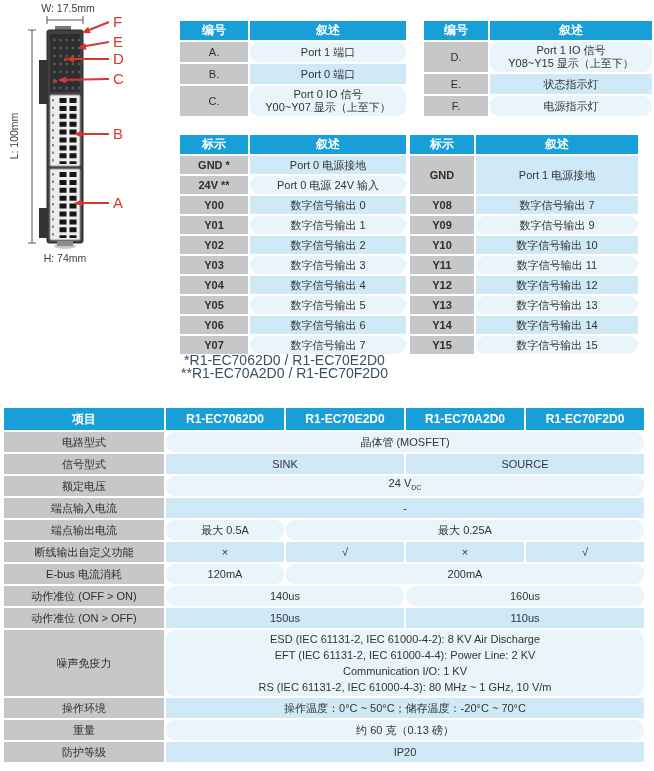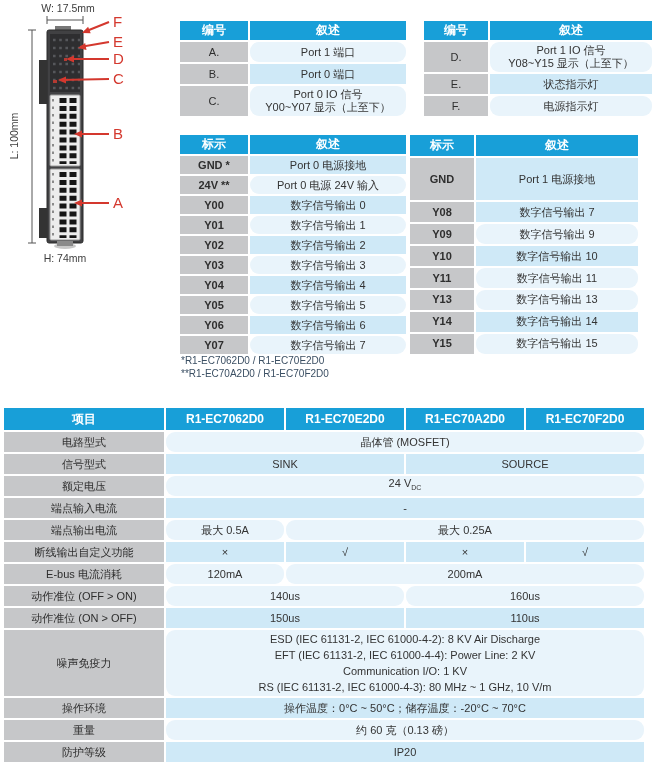--- a/index.html
+++ b/index.html
@@ -17,21 +17,21 @@
   table.tbl td{font-size:11px;text-align:center;padding:1px 3px;line-height:13px;}
   td.lblcell{background:#c6c7c9;color:#2e2e2e;}
   .signal td.lblcell{font-weight:bold;}
   tr.rb td:not(.lblcell){background:#cfe9f7;}
   tr.rl td:not(.lblcell){background:#e9f4fb;border-radius:9px;}
   .pre{white-space:pre-line;margin-top:16px;}
   
   .device-figure{position:absolute;left:8px;top:0;width:165px;height:272px;}
   .legend-wrap{position:absolute;left:178px;top:19px;display:flex;gap:14px;}
   .signal-wrap{position:absolute;left:178px;top:133px;display:flex;}
-  .footnotes{position:absolute;left:181px;top:354px;font-size:10px;line-height:13px;color:#3b4f63;}
+  .footnotes{position:absolute;left:181px;top:354px;font-size:14px;line-height:13px;color:#3b4f63;text-align:center;}
   .spec-section{position:absolute;left:2px;top:406px;}
   .spec td{height:18px;}
   .spec td.noise{height:56px;line-height:16px;}
   sub.vdc{font-size:7px;}
   svg text{font-family:"Liberation Sans","DejaVu Sans",sans-serif;}
 </style>
 </head>
 <body>
 
 <svg class="device-figure" viewBox="0 0 165 272" width="165" height="272">
@@ -251,20 +251,24 @@
           <td>数字信号输出 9</td>
         </tr>
     <tr class="rb" style="height:18px">
           <td class="lblcell">Y10</td>
           <td>数字信号输出 10</td>
         </tr>
     <tr class="rl" style="height:18px">
           <td class="lblcell">Y11</td>
           <td>数字信号输出 11</td>
         </tr>
+    <tr class="rb" style="height:18px">
+          <td class="lblcell">Y12</td>
+          <td>数字信号输出 12</td>
+        </tr>
     <tr class="rl" style="height:18px">
           <td class="lblcell">Y13</td>
           <td>数字信号输出 13</td>
         </tr>
     <tr class="rb" style="height:18px">
           <td class="lblcell">Y14</td>
           <td>数字信号输出 14</td>
         </tr>
     <tr class="rl" style="height:18px">
           <td class="lblcell">Y15</td>

